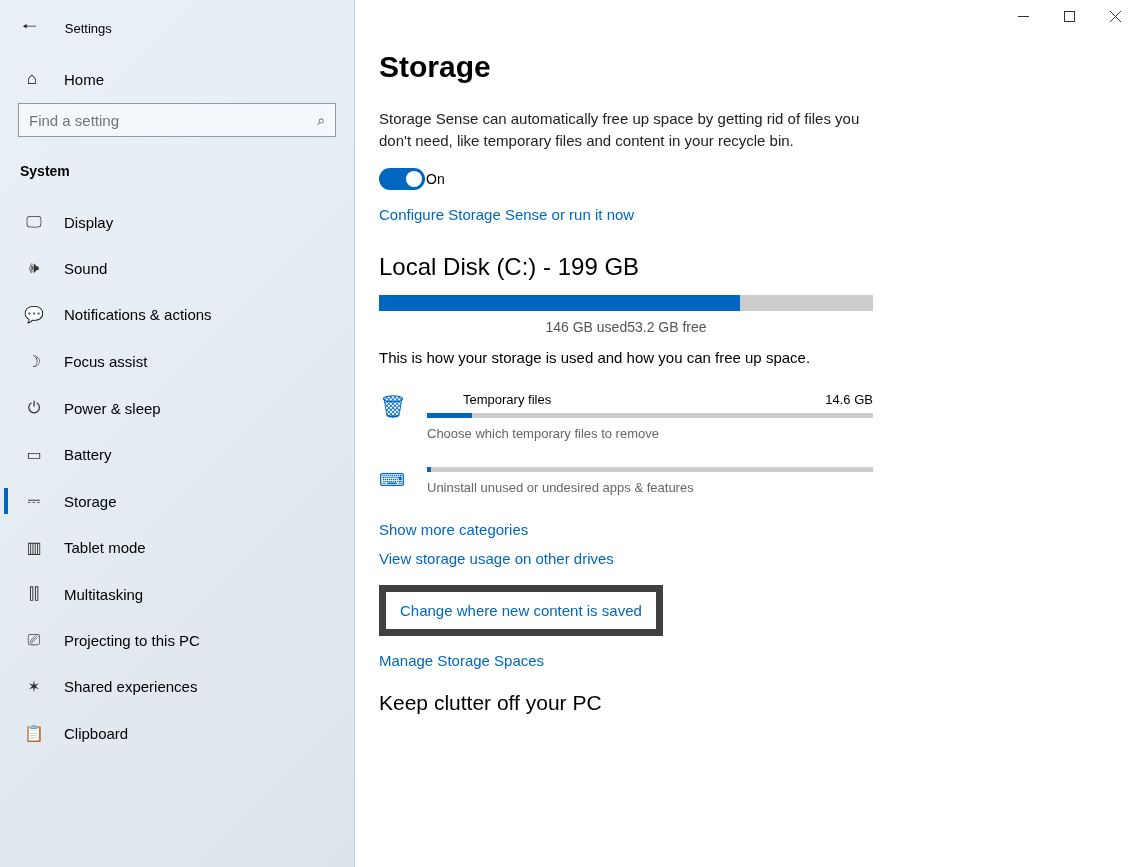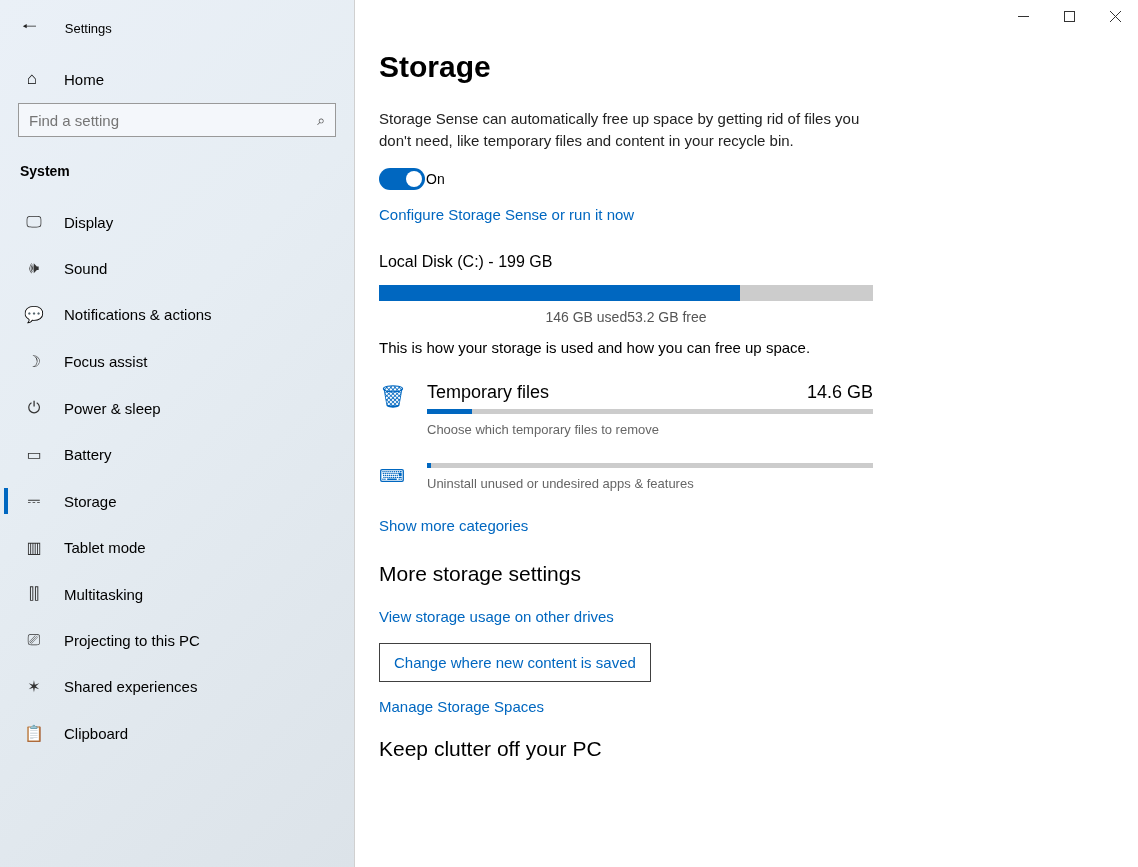--- a/index.html
+++ b/index.html
@@ -152,21 +152,21 @@
   }
   .link {
     color: #0067c0;
     font-size: 15px;
     cursor: pointer;
     display: block;
     margin-bottom: 12px;
   }
   h2.disk-title {
     font-weight: 400;
-    font-size: 16px;
+    font-size: 24px;
     margin-top: 30px;
     margin-bottom: 14px;
   }
   .disk-bar {
     width: 494px;
     height: 16px;
     background: #ccc;
     position: relative;
     margin-bottom: 8px;
   }
@@ -186,34 +186,34 @@
 
   .cat {
     display: flex;
     align-items: flex-start;
     gap: 20px;
     width: 494px;
     margin-bottom: 26px;
   }
   .cat .cicon { width: 28px; color: #0067c0; font-size: 22px; padding-top:2px; flex-shrink:0; }
   .cat .cbody { flex: 1; }
-  .cat .crow { display: flex; justify-content: space-between; font-size: 18px; margin-bottom:6px;}
+  .cat .crow { display: flex; justify-content: space-between; font-size: 13px; margin-bottom:6px;margin-left:36px;}
   .cat .cbar { height: 5px; background: #ccc; position: relative; margin-bottom: 8px;}
   .cat .cbar .cfill { position:absolute; left:0; top:0; bottom:0; background:#0067c0;}
   .cat .chint { font-size: 13px; color: #666; }
 
   h3.subhead {
     font-weight: 400;
     font-size: 21px;
     margin-top: 28px;
     margin-bottom: 22px;
   }
   .links-group .link { margin-bottom: 22px; }
   .highlight-box {
-    border: 1px solid #404040;
+    border: 7px solid #404040;
     padding: 10px 14px;
     display: inline-block;
     margin-bottom: 16px;
     margin-top: -4px;
   }
   .highlight-box .link { margin: 0; }
   h3.footer-head {
     font-weight: 400;
     font-size: 21px;
     margin-top: 22px;
@@ -354,21 +354,20 @@
         <div class="cbody">
           <div class="cbar">
               <div class="cfill" style="width:1%"></div>
             </div>
           <div class="chint">Uninstall unused or undesired apps &amp; features</div>
         </div>
       </div>
 
       <span class="link">Show more categories</span>
 
-      <h3 class="subhead">More storage settings</h3>
 
       <div class="links-group">
         <span class="link">View storage usage on other drives</span>
         <div class="highlight-box">
           <span class="link">Change where new content is saved</span>
         </div>
         <span class="link">Manage Storage Spaces</span>
       </div>
 
       <h3 class="footer-head">Keep clutter off your PC</h3>

